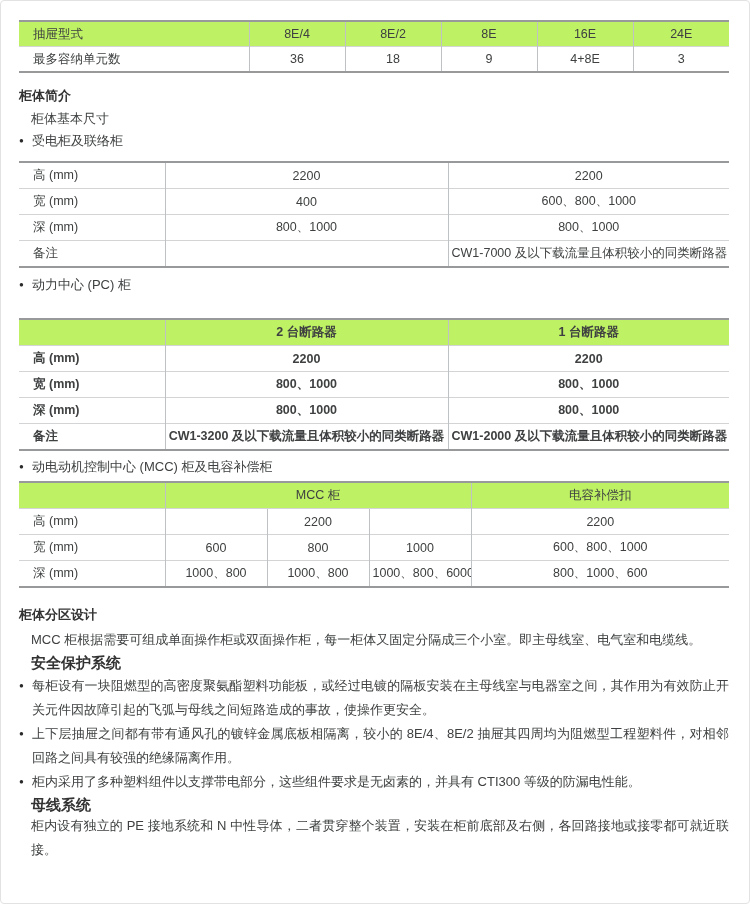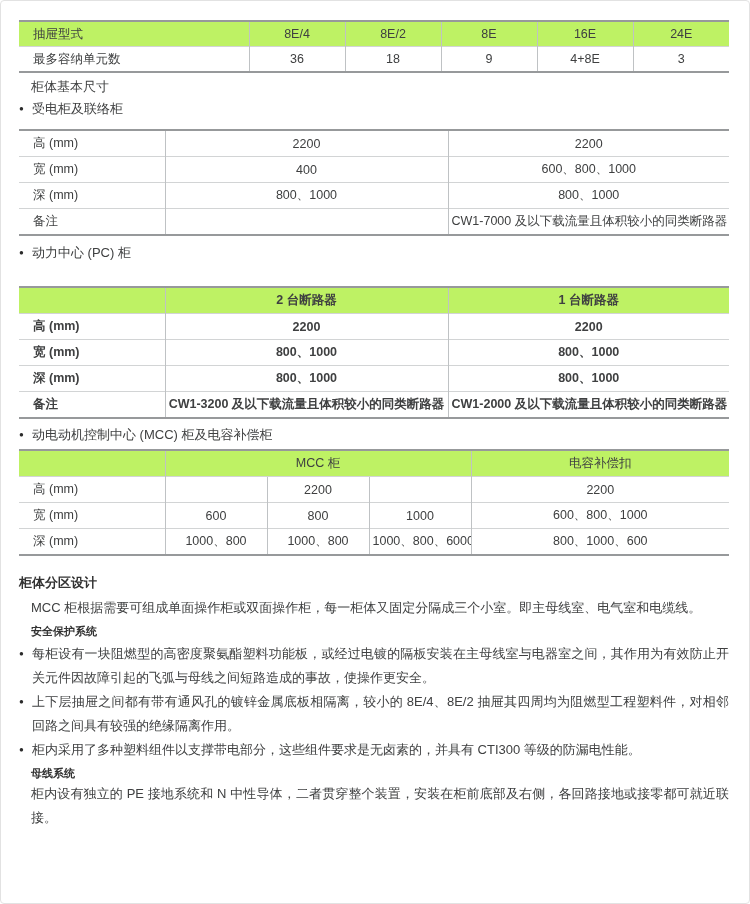--- a/index.html
+++ b/index.html
@@ -27,21 +27,21 @@
   }
   table.tbl tr+tr td{border-top:1px solid #d2d4d5;}
   table.tbl td+td{border-left:1px solid #bfc2c4;}
   table.tbl tr.head td{background:#bef264;}
   table.tbl td.lbl{text-align:left;padding-left:14px;}
   table.dim td{height:25px;}
 
   
   .h-main{font-weight:bold;font-size:13px;color:#333;height:18px;line-height:18px;}
   .h-sub{font-size:13px;height:18px;line-height:18px;margin-left:12px;}
-  .h-sub-bold{font-weight:bold;font-size:11px;height:18px;line-height:18px;margin-left:12px;color:#333;}
+  .h-sub-bold{font-weight:bold;font-size:15px;height:18px;line-height:18px;margin-left:12px;color:#333;}
   .bullet-head{display:flex;align-items:center;height:18px;font-size:13px;}
   .bullet-head .dot{width:13px;font-size:8px;line-height:18px;color:#2b2b2b;flex:none;}
   .para{font-size:13px;line-height:24px;margin-left:12px;text-align:justify;}
   .bullet-para{display:flex;font-size:13px;line-height:24px;}
   .bullet-para .dot{width:13px;font-size:8px;line-height:24px;color:#2b2b2b;flex:none;}
   .bullet-para .bp-text{flex:1;text-align:justify;}
 </style>
 </head>
 <body>
 
@@ -70,20 +70,21 @@
         <td class="lbl">最多容纳单元数</td>
         <td>36</td>
         <td>18</td>
         <td>9</td>
         <td>4+8E</td>
         <td>3</td>
       </tr>
     </tbody>
       </table>
 
+    <div class="h-main" style="margin-top:14px;">柜体简介</div>
     <div class="h-sub" style="margin-top:5px;">柜体基本尺寸</div>
 
     <div class="bullet-head" style="margin-top:4px;">
       <span class="dot">●</span>
       <span>受电柜及联络柜</span>
     </div>
 
     <table class="tbl dim" style="margin-top:11px;">
       <colgroup>
           <col style="width:146px">

